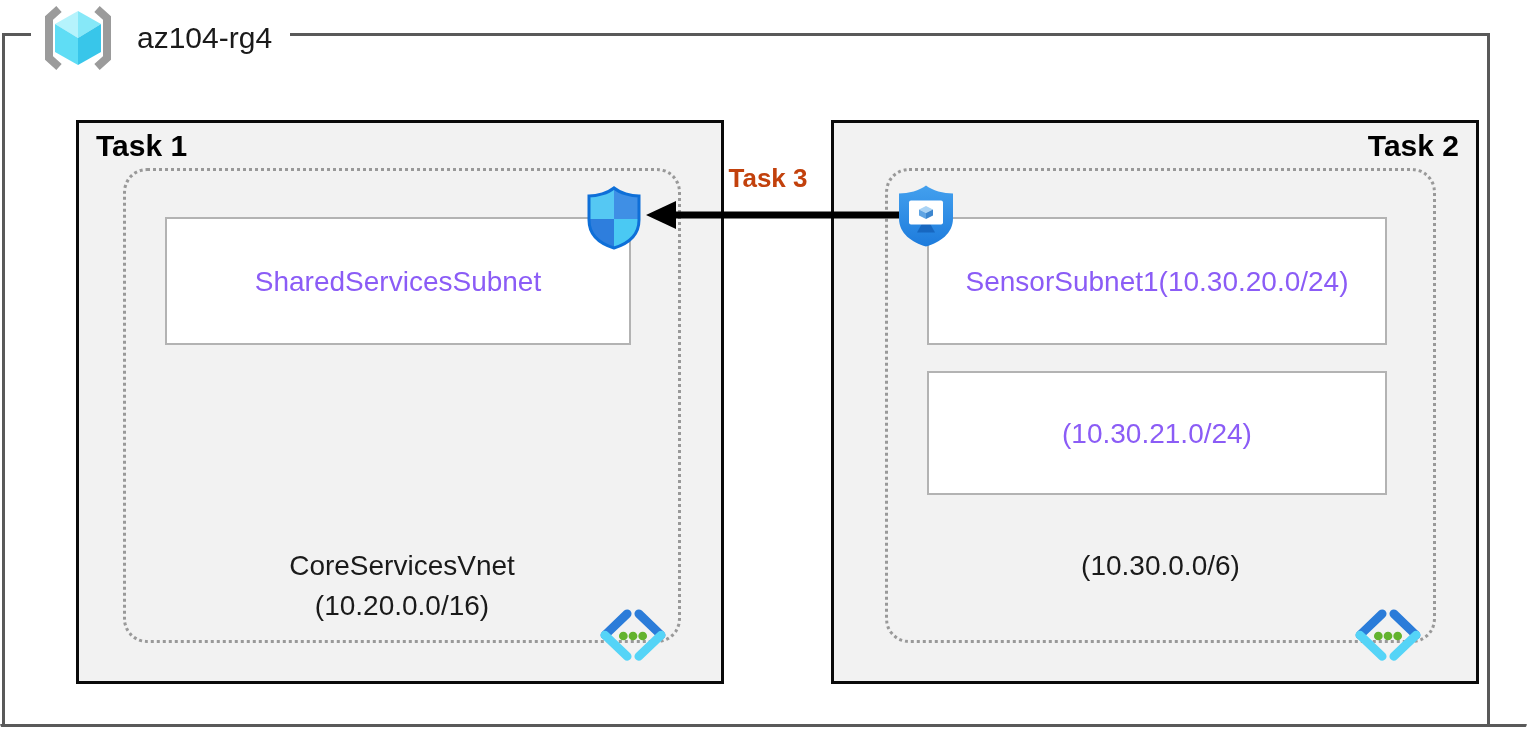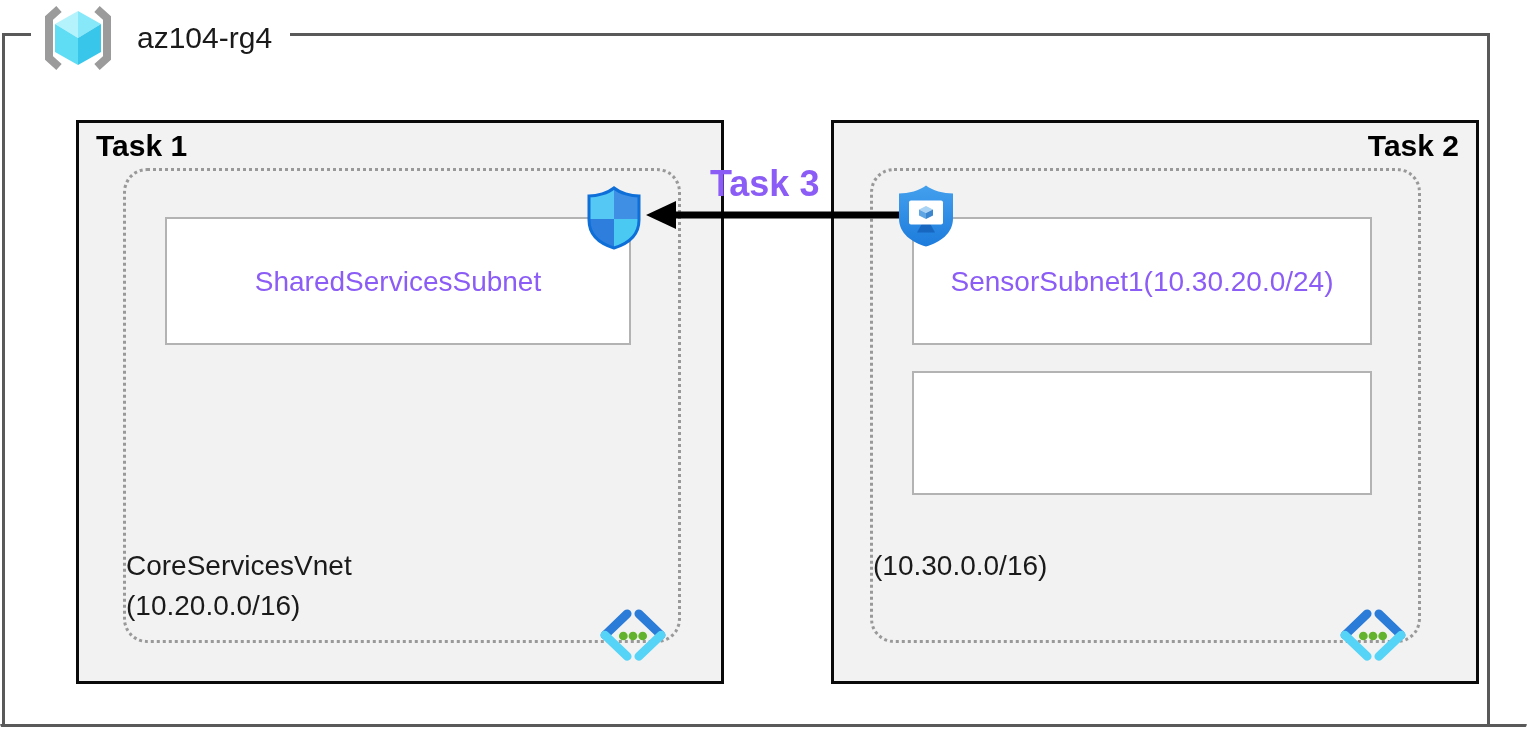--- a/index.html
+++ b/index.html
@@ -69,21 +69,21 @@
 
   
   .vnet-dotted {
     position: absolute;
     top: 45px;
     height: 475px;
     border: 3px dotted #999999;
     border-radius: 24px;
   }
   .task-box.left  .vnet-dotted { left: 44px; width: 558px; }
-  .task-box.right .vnet-dotted { left: 36px; width: 551px; }
+  .task-box.right .vnet-dotted { left: 51px; width: 551px; }
 
   
   .subnet-box {
     position: absolute;
     left: 39px;
     background: #ffffff;
     border: 2px solid #b3b3b3;
     display: flex;
     flex-direction: row;
     align-items: center;
@@ -96,20 +96,21 @@
   .task-box.left  .subnet-box { width: 466px; }
   .task-box.right .subnet-box { width: 460px; }
   .subnet-box.first  { top: 46px;  height: 128px; }
   .subnet-box.second { top: 200px; height: 124px; }
 
   
   .vnet-caption {
     position: absolute;
     left: 0; right: 0;
     top: 375px;
+    text-align: center;
     font-size: 28px;
     line-height: 40px;
     color: #1a1a1a;
   }
 
   
   .vnet-icon {
     position: absolute;
     right: 6px; bottom: -26px;
     width: 78px; height: 60px;
@@ -132,24 +133,24 @@
   .asg-icon {
     position: absolute;
     left: 895px; top: 183px;
     width: 62px; height: 66px;
     z-index: 7;
   }
   .task3-label {
     position: absolute;
     left: 710px; top: 163px;
     width: 116px;
-    text-align: left;
-    font-size: 36px;
+    text-align: center;
+    font-size: 26px;
     font-weight: bold;
-    color: #8b5cf6;
+    color: #c2410c;
     z-index: 6;
     white-space: nowrap;
   }
 </style>
 </head>
 <body>
 
 <div class="canvas">
 
   <div class="rg-frame">
@@ -192,23 +193,24 @@
 
   <div class="task-box right">
     <div class="task-label tr">Task 2</div>
 
     <div class="vnet-dotted">
       <div class="subnet-box first">
         <div>SensorSubnet1</div>
         <div>(10.30.20.0/24)</div>
       </div>
       <div class="subnet-box second">
+        <div>(10.30.21.0/24)</div>
       </div>
       <div class="vnet-caption">
-        <div>(10.30.0.0/16)</div>
+        <div>(10.30.0.0/6)</div>
       </div>
       <svg class="vnet-icon" viewBox="0 0 78 62">
         <line x1="33" y1="8" x2="10" y2="30" stroke="#2b7cd9" stroke-width="9" stroke-linecap="round"></line>
         <line x1="10" y1="30" x2="33" y2="52" stroke="#55d4f7" stroke-width="9" stroke-linecap="round"></line>
         <line x1="45" y1="8" x2="68" y2="30" stroke="#2b7cd9" stroke-width="9" stroke-linecap="round"></line>
         <line x1="68" y1="30" x2="45" y2="52" stroke="#55d4f7" stroke-width="9" stroke-linecap="round"></line>
         <circle cx="29" cy="31" r="4.5" fill="#63b32e"></circle>
         <circle cx="39" cy="31" r="4.5" fill="#63b32e"></circle>
         <circle cx="49" cy="31" r="4.5" fill="#63b32e"></circle>
       </svg>

